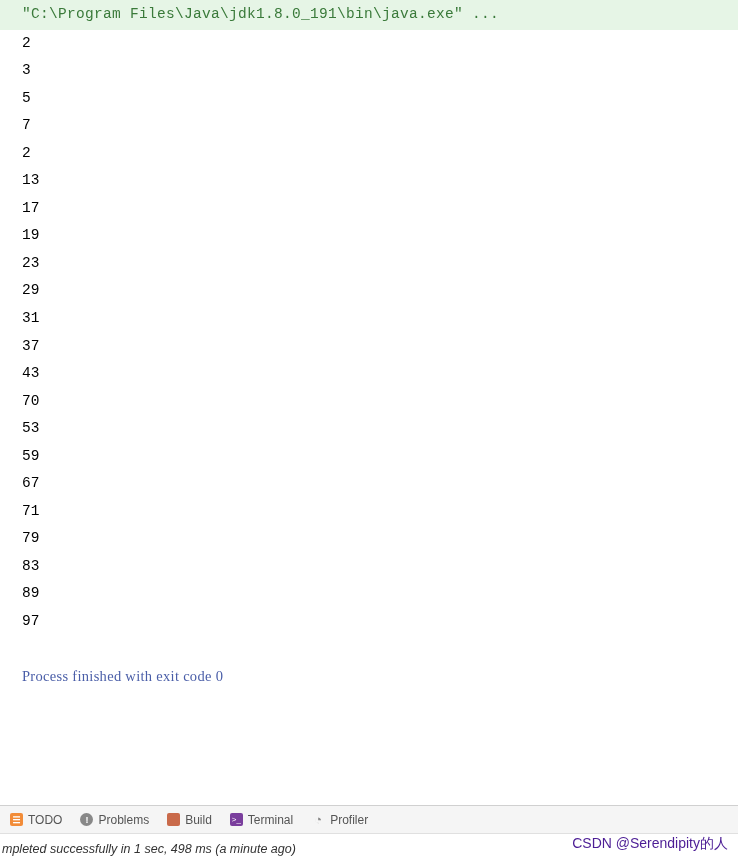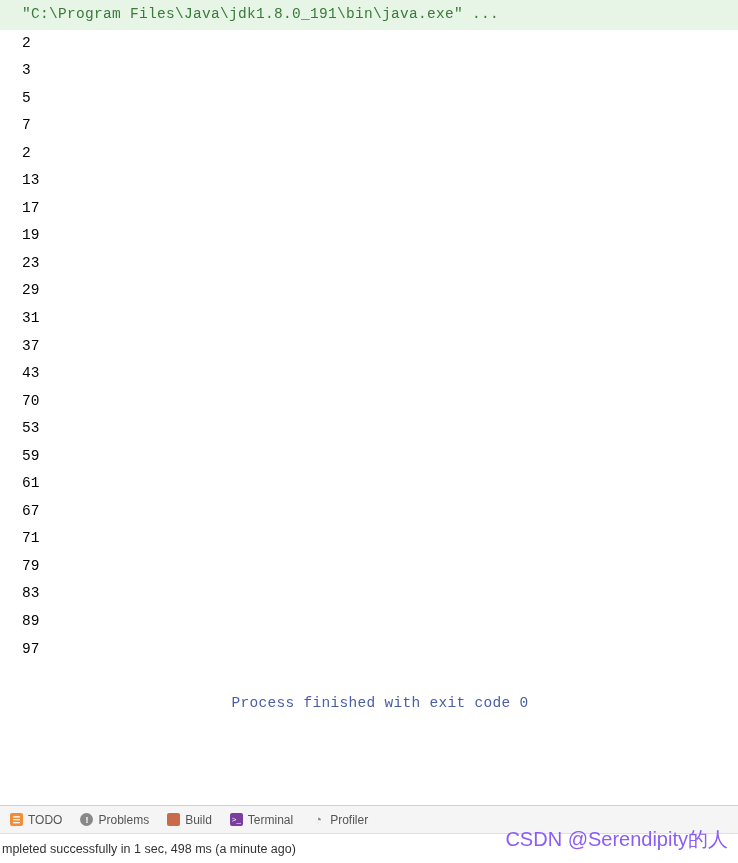--- a/index.html
+++ b/index.html
@@ -33,23 +33,22 @@
     .output-line {
       padding-left: 22px;
       color: #000000;
     }
     .empty-line {
       height: 27px;
     }
     .exit-message {
       padding-left: 22px;
       color: #4a5ea8;
-      font-family: Liberation Mono, monospace;
+      font-family: Liberation Serif, serif;
       letter-spacing: 0.3px;
-      text-align: center;
     }
     .bottom-tabs {
       position: absolute;
       bottom: 30px;
       left: 0;
       right: 0;
       height: 28px;
       border-top: 1px solid #d0d0d0;
       background: #f5f5f5;
       display: flex;
@@ -79,27 +78,28 @@
       left: 0;
       right: 0;
       height: 30px;
       background: #ffffff;
       border-top: 1px solid #e0e0e0;
       display: flex;
       align-items: center;
       padding-left: 2px;
       font-size: 12.5px;
       color: #333;
+      font-style: italic;
     }
     .watermark {
       position: absolute;
       bottom: 10px;
       right: 10px;
-      color: #8b5cf6;
-      font-size: 20px;
+      color: #4c1d95;
+      font-size: 14px;
       font-family: Arial, sans-serif;
       pointer-events: none;
     }
     .icon-todo {
       background: #f28c38;
       color: white;
       width: 13px;
       height: 13px;
       border-radius: 2px;
       font-size: 9px;
@@ -148,21 +148,20 @@
       <div class="output-line">17</div>
       <div class="output-line">19</div>
       <div class="output-line">23</div>
       <div class="output-line">29</div>
       <div class="output-line">31</div>
       <div class="output-line">37</div>
       <div class="output-line">43</div>
       <div class="output-line">70</div>
       <div class="output-line">53</div>
       <div class="output-line">59</div>
-      <div class="output-line">61</div>
       <div class="output-line">67</div>
       <div class="output-line">71</div>
       <div class="output-line">79</div>
       <div class="output-line">83</div>
       <div class="output-line">89</div>
       <div class="output-line">97</div>
     </div>
   <div class="empty-line"></div>
   <div class="exit-message">Process finished with exit code 0</div>
 </div>

